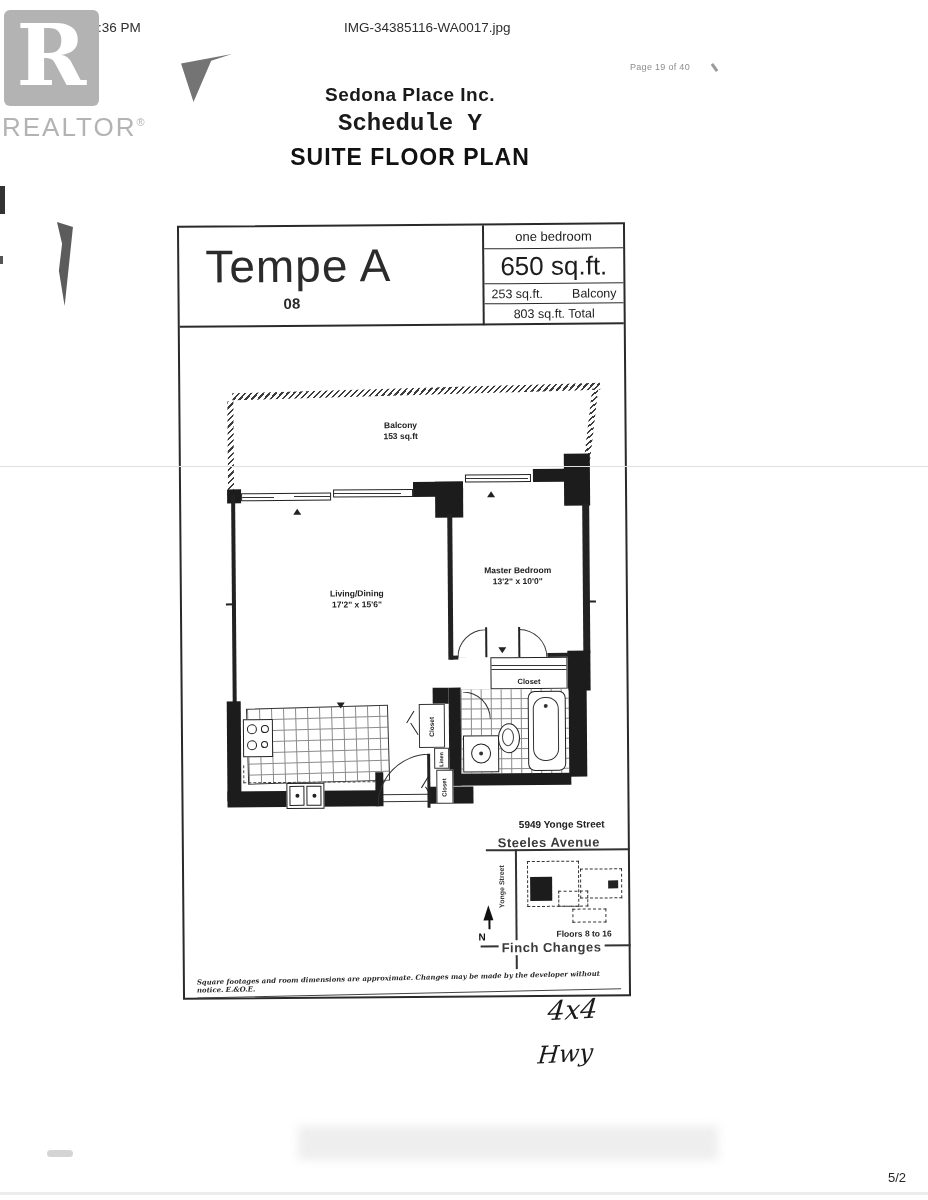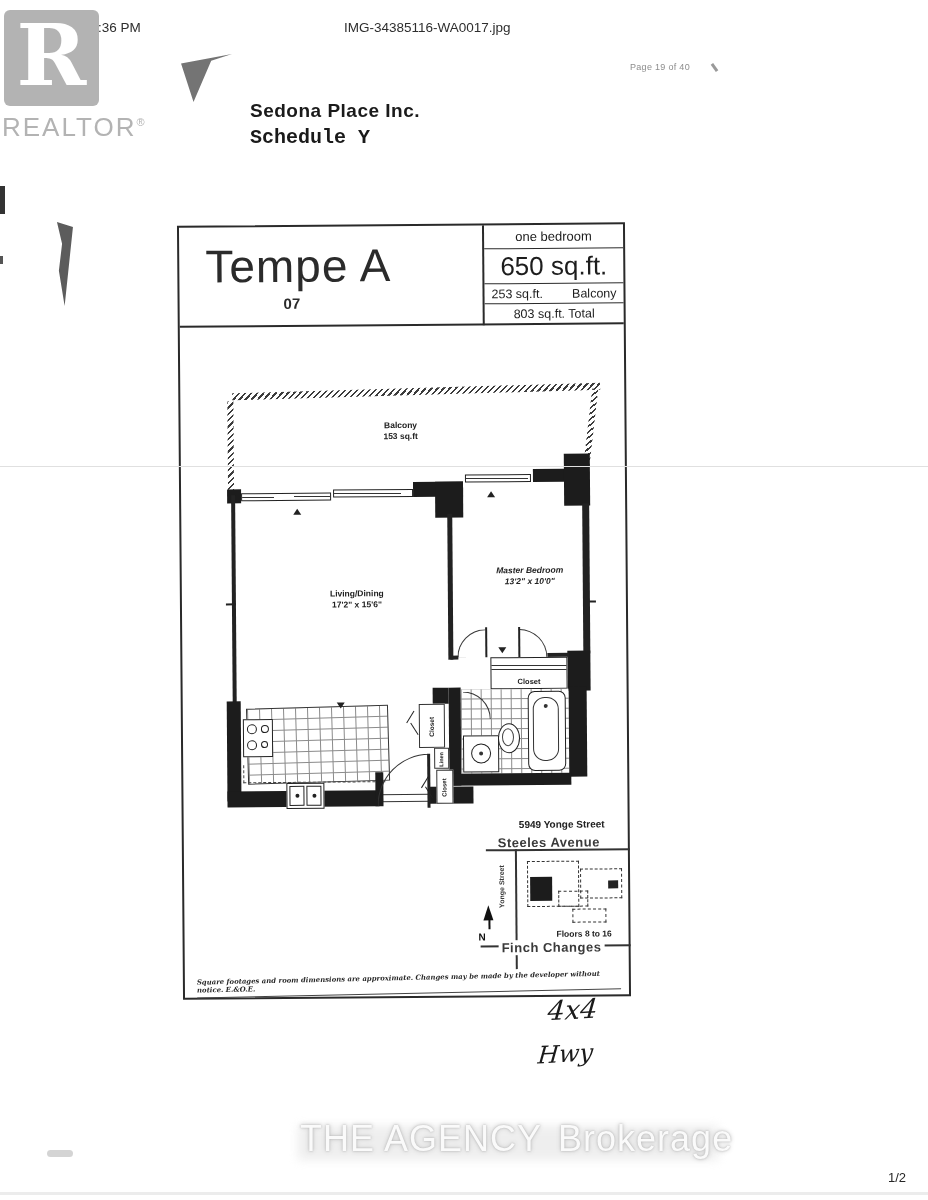--- a/index.html
+++ b/index.html
@@ -35,23 +35,23 @@
   .art-sliver { left:48px; top:222px; width:32px; height:84px; background:#4a4a4a; opacity:.9;
     clip-path:polygon(28% 0, 78% 6%, 52% 100%, 34% 58%, 44% 26%); }
   .art-edge1 { left:0; top:186px; width:5px; height:28px; background:#333; }
   .art-edge2 { left:0; top:256px; width:3px; height:8px; background:#555; }
   .art-tick { left:710px; top:66px; width:9px; height:3px; background:#9a9a9a; transform:rotate(55deg); }
   .scanline { left:0; top:466px; width:928px; height:1px; background:#e0e0e0; z-index:40; }
   .bottomband { left:0; top:1192px; width:928px; height:3px; background:#ececec; }
   .smudge { left:47px; top:1150px; width:26px; height:7px; background:#c9c9c9; border-radius:4px; opacity:.8; }
 
   
-  .title-block { left:250px; top:100px; width:320px; text-align:left; }
+  .title-block { left:250px; top:84px; width:320px; text-align:center; }
   .t1 { font-size:19px; font-weight:bold; letter-spacing:.5px; color:#1a1a1a; }
-  .t2 { font-size:20px; font-family:"Liberation Mono", monospace; font-weight:bold; margin-top:4px; color:#1a1a1a; }
+  .t2 { font-size:24px; font-family:"Liberation Mono", monospace; font-weight:bold; margin-top:4px; color:#1a1a1a; }
   .t3 { font-size:23px; font-weight:bold; letter-spacing:1px; margin-top:7px; color:#111; }
 
   
   .plan-sheet { left:180px; top:224px; width:448px; height:774px;
     border:2px solid #2a2a2a; transform:rotate(-0.45deg); background:#fff; }
   .ph { position:absolute; left:0; top:0; width:444px; height:100px; border-bottom:2px solid #2a2a2a; }
   .ph-model { position:absolute; left:26px; top:12px; font-size:46px; color:#2b2b2b; letter-spacing:1px; }
   .ph-unit { position:absolute; left:104px; top:68px; font-size:15px; font-weight:bold; color:#2b2b2b; }
   .ph-right { position:absolute; left:303px; top:0; width:141px; height:100px; border-left:2px solid #2a2a2a; }
   .phr-row { border-bottom:1.5px solid #2a2a2a; display:flex; align-items:center; justify-content:center; }
@@ -132,27 +132,28 @@
   <div class="abs art-edge1"></div>
   <div class="abs art-edge2"></div>
   <div class="abs art-tick"></div>
   <div class="abs scanline"></div>
   <div class="abs bottomband"></div>
   <div class="abs smudge"></div>
 
   <div class="abs title-block">
     <div class="t1">Sedona Place Inc.</div>
     <div class="t2">Schedule Y</div>
+    <div class="t3">SUITE FLOOR PLAN</div>
   </div>
 
   <div class="abs plan-sheet">
 
     <div class="ph">
       <div class="ph-model">Tempe A</div>
-      <div class="ph-unit">07</div>
+      <div class="ph-unit">08</div>
       <div class="ph-right">
         <div class="phr-row phr-type">one bedroom</div>
         <div class="phr-row phr-area">650 sq.ft.</div>
         <div class="phr-row phr-balc">
           <span>253 sq.ft.</span>
           <span>Balcony</span>
         </div>
         <div class="phr-row phr-total">803 sq.ft. Total</div>
       </div>
     </div>
@@ -181,21 +182,21 @@
     <div class="blk" style="left:44px;top:474px;width:14px;height:100px;"></div>
     <div class="thin" style="left:266px;top:288px;width:5px;height:146px;"></div>
     <div class="thin" style="left:401px;top:279px;width:7px;height:150px;"></div>
     <div class="thin" style="left:404px;top:376px;width:10px;height:2px;"></div>
     <div class="blk" style="left:385px;top:426px;width:23px;height:40px;"></div>
 
     <div class="room-label" style="left:95px;top:362px;width:160px;">
       <div>Living/Dining</div>
       <div>17'2" x 15'6"</div>
     </div>
-    <div class="room-label" style="left:298px;top:340px;width:100px;font-style:italic;">
+    <div class="room-label" style="left:286px;top:340px;width:100px;">
       <div>Master Bedroom</div>
       <div>13'2" x 10'0"</div>
     </div>
 
     <div class="arc-tl" style="left:275px;top:404px;width:28px;height:28px;"></div>
     <div class="arc-tr" style="left:337px;top:404px;width:28px;height:28px;"></div>
     <div class="thin" style="left:303px;top:402px;width:1.5px;height:30px;"></div>
     <div class="thin" style="left:336px;top:402px;width:1.5px;height:30px;"></div>
     <div class="tri-down" style="left:316px;top:422px;"></div>
     <div class="thin" style="left:268px;top:430px;width:8px;height:4px;"></div>
@@ -292,16 +293,15 @@
       <div class="map-street" style="left:26px;top:123px;background:#fff;padding:0 3px;">Finch Changes</div>
     </div>
 
     <div class="disclaimer">Square footages and room dimensions are approximate. Changes may be made by the developer without notice. E.&amp;O.E.</div>
   </div>
 
   <div class="hand hand1">4x4</div>
   <div class="hand hand2">Hwy</div>
 
   <div class="abs wm-bg"></div>
-  <div class="abs agency"><span>THE AGENCY</span><span class="gap"></span><span>Brokerage</span></div>
-
-  <div class="abs footer-frac">1/2</div>
+
+  <div class="abs footer-frac">5/2</div>
 </div>
 
 </body></html>

